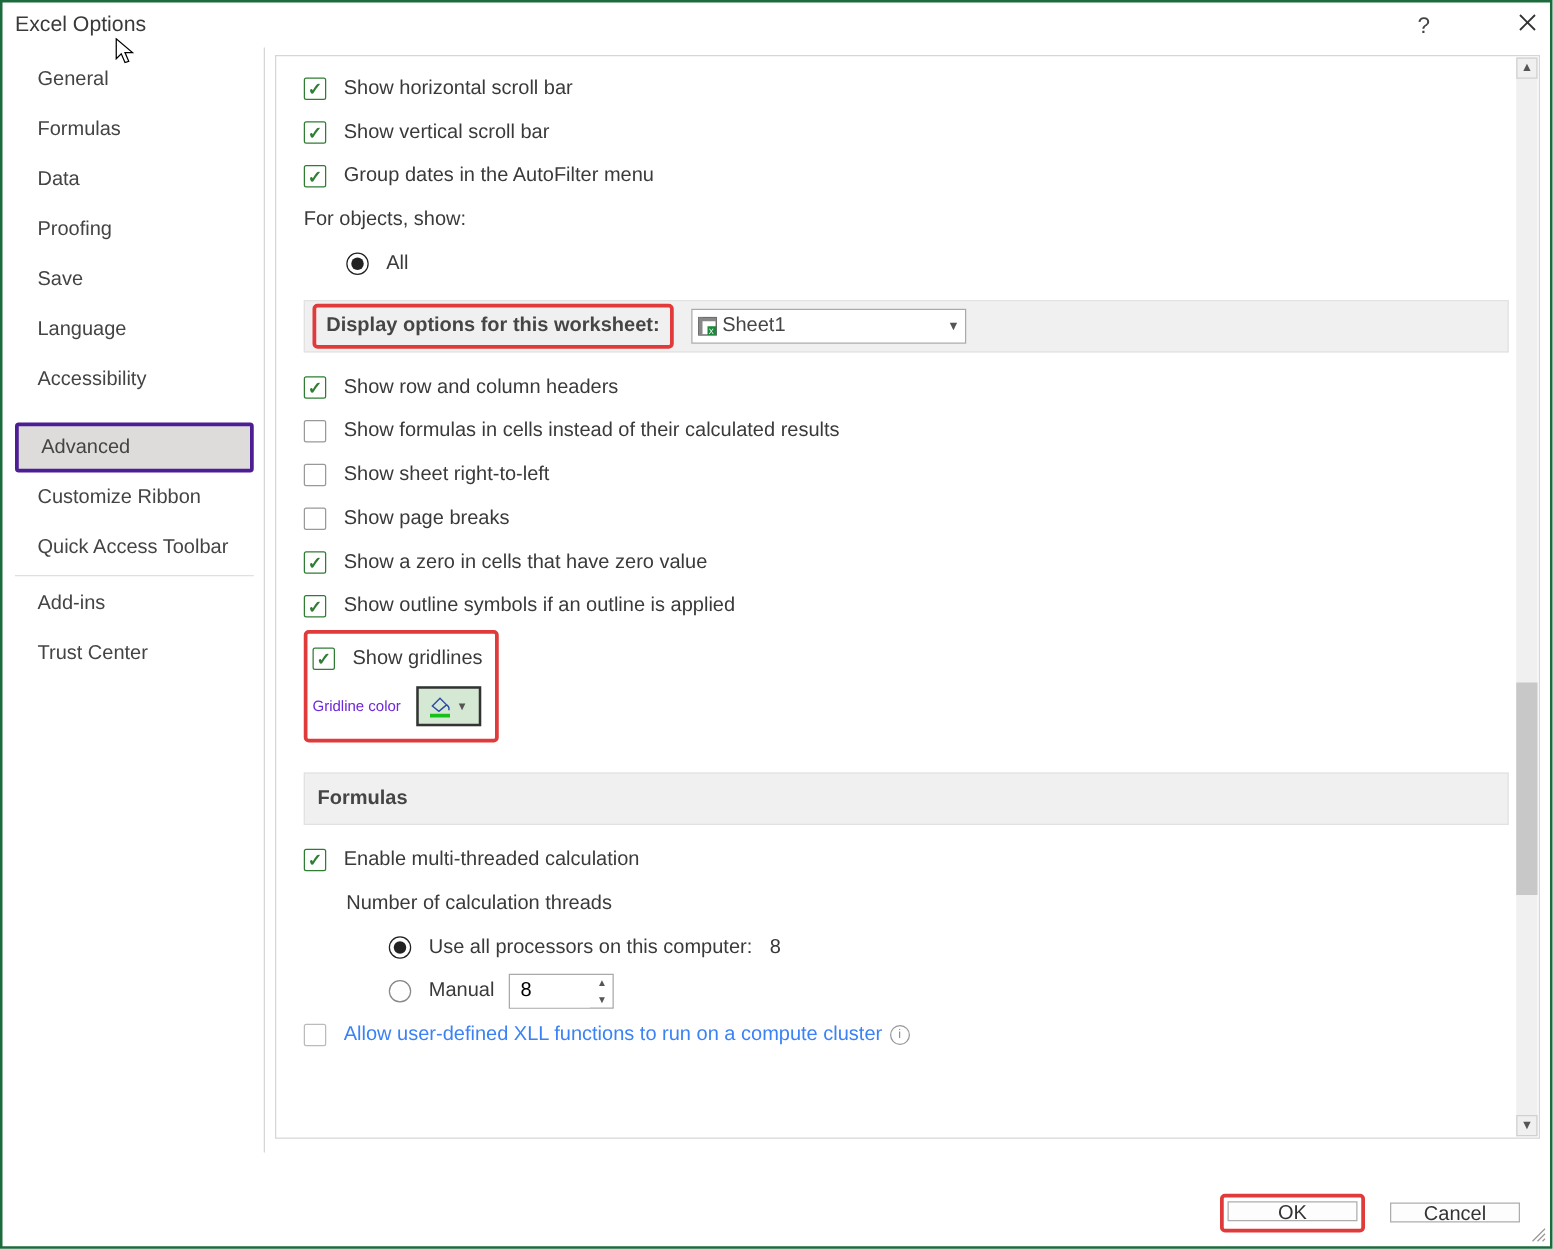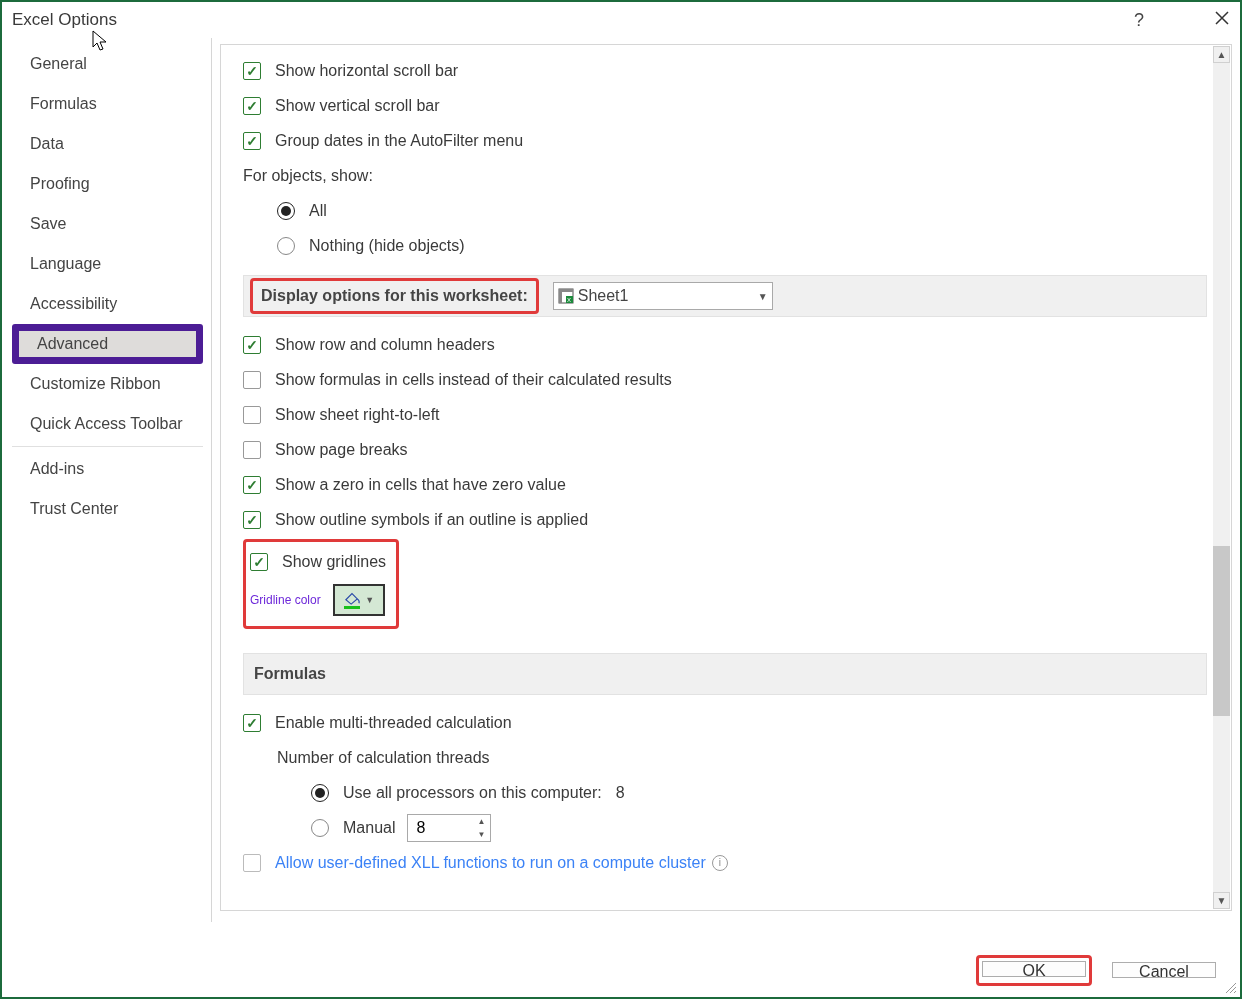--- a/index.html
+++ b/index.html
@@ -12,21 +12,21 @@
 
 .cursor-arrow { position: absolute; left: 90px; top: 28px; pointer-events: none; }
 
 .main { display: flex; height: 884px; }
 
 .sidebar { width: 200px; border-right: 1px solid #d6d6d6; padding-top: 6px; background: #fff; margin-left: 10px;}
 .sidebar-inner { padding-right: 8px; }
 .sidebar-item { height: 40px; display: flex; align-items: center; padding-left: 18px; font-size: 16px; color: #444; cursor: pointer; }
 .sidebar-item.selected { background: #dedcda; }
 .sidebar-divider { border-top: 1px solid #e0e0e0; margin: 2px 0; }
-.hl-red { border: 7px solid #4c1d95; border-radius: 3px; }
+.hl-red { border: 3px solid #4c1d95; border-radius: 3px; margin-top: 14px; }
 
 .content-wrap { flex: 1; position: relative; padding: 6px 8px 0 8px; }
 .content { border: 1px solid #d6d6d6; height: 867px; overflow: hidden; position: relative; background: #fff; }
 .content-inner { padding: 8px 0 8px 22px; }
 
 .scrollbar { position: absolute; right: 1px; top: 1px; bottom: 1px; width: 17px; background: #f0f0f0; }
 .scroll-thumb { position: absolute; right: 0; width: 17px; background: #c8c8c8; }
 .scroll-arrow-up, .scroll-arrow-down { position: absolute; right: 0; width: 17px; height: 17px; background: #f0f0f0; border: 1px solid #d0d0d0; display:flex; align-items:center; justify-content:center; font-size:10px; color:#555;}
 .scroll-arrow-up { top: 0; }
 .scroll-arrow-down { bottom: 0; }
@@ -128,24 +128,20 @@
             <span class="checkbox checked"></span>
             <label class="opt">Group dates in the AutoFilter menu</label>
           </div>
         <div class="row">
             <label>For objects, show:</label>
           </div>
         <div class="row indent1">
             <span class="radio checked"></span>
             <label class="opt">All</label>
           </div>
-        <div class="row indent1">
-            <span class="radio"></span>
-            <label class="opt">Nothing (hide objects)</label>
-          </div>
 
         <div class="section-header">
           <span class="hl-red-box" style="padding:6px 8px;margin-left:-4px;">Display options for this worksheet:</span>
           <span class="worksheet-select">
             <span style="display:flex;align-items:center;">
               <svg class="ws-icon" viewBox="0 0 16 16">
                   <rect x="1" y="1" width="14" height="14" fill="#fff" stroke="#555"></rect>
                   <rect x="1" y="1" width="14" height="3" fill="#888"></rect>
                   <rect x="1" y="1" width="3" height="14" fill="#888"></rect>
                   <rect x="8" y="8" width="7" height="7" fill="#1c8a3c"></rect>

